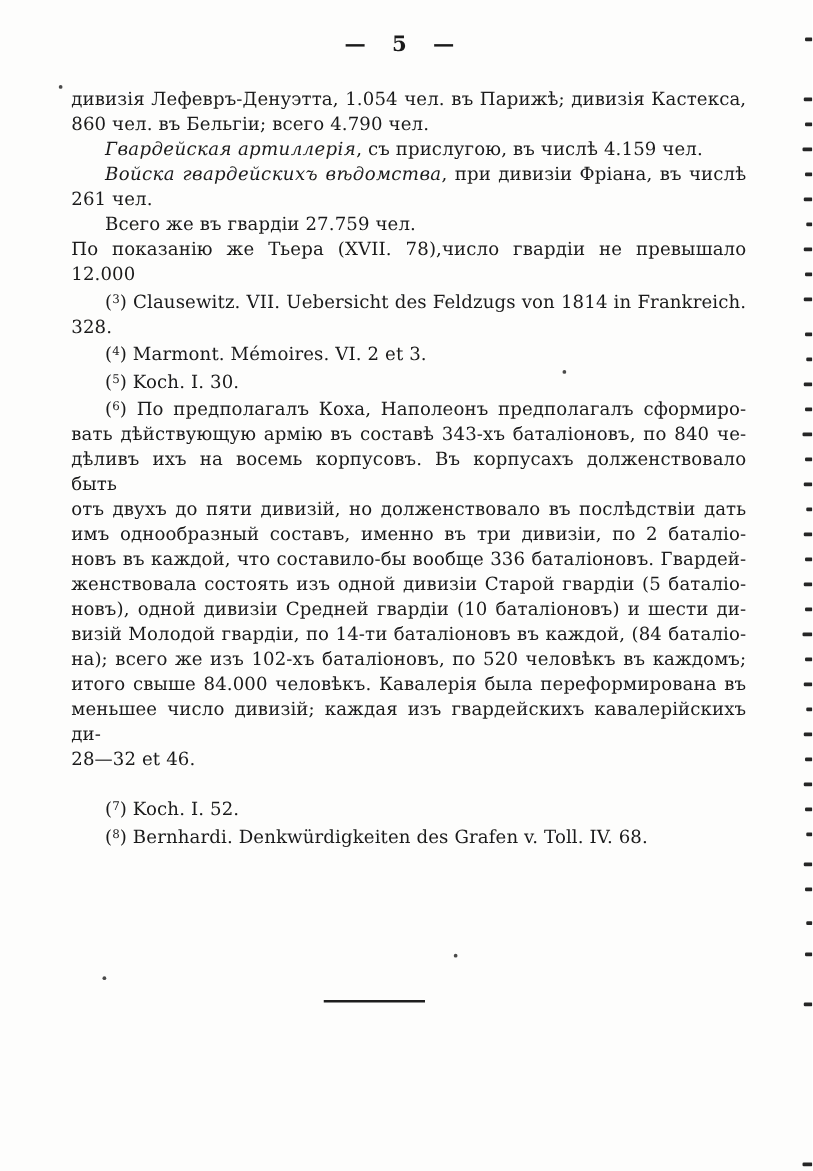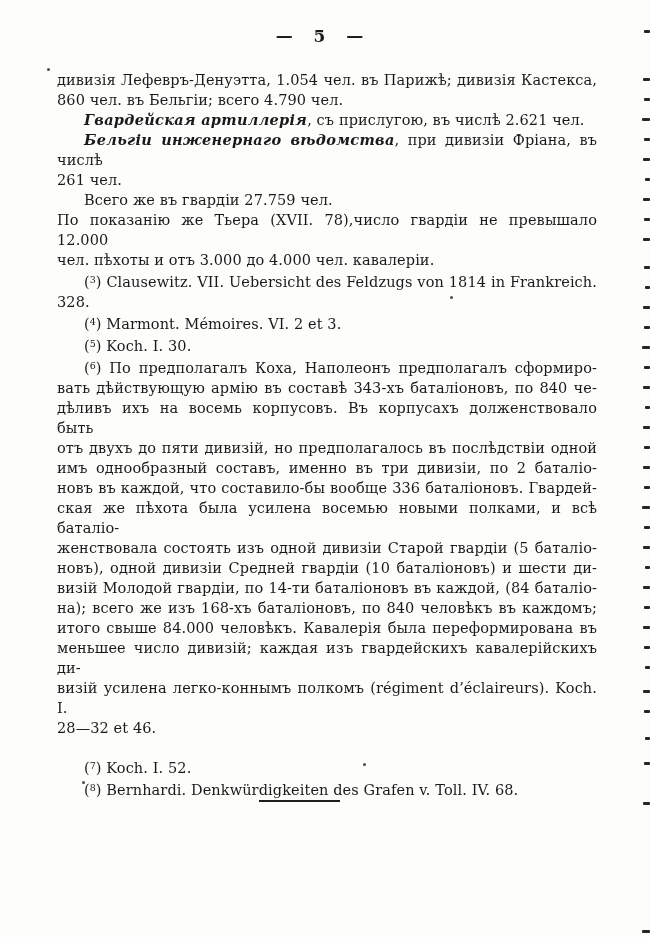--- a/index.html
+++ b/index.html
@@ -28,21 +28,21 @@
     left: 57px;
     top: 70px;
     width: 540px;
     font-size: 14.5px;
     line-height: 20px;
     letter-spacing: 0.1px;
   }
   .line { min-height: 20px; }
   .line.just { text-align: justify; text-align-last: justify; }
   .line.indent { text-indent: 27px; }
-  .it { font-style: italic; font-weight: bold; letter-spacing: 0.3px; }
+  .it { font-style: italic; font-weight: normal; letter-spacing: 0.3px; }
   .sup { font-size: 9.5px; vertical-align: 4px; letter-spacing: 0; }
   .rule {
     position: absolute;
     left: 259px;
     top: 800px;
     width: 81px;
     height: 2px;
     background: #1e1e1e;
   }
   .edge-mark {
@@ -61,44 +61,41 @@
   }
 </style>
 </head>
 <body>
 
 <div class="page">
   <div class="pagenum">— 5 —</div>
   <div class="textblock">
       <div class="line just"><span>дивизія Лефевръ-Денуэтта, 1.054 чел. въ Парижѣ; дивизія Кастекса,</span></div>
       <div class="line"><span>860 чел. въ Бельгіи; всего 4.790 чел.</span></div>
-      <div class="line indent"><span class="it">Гвардейская артиллерія</span><span>, съ прислугою, въ числѣ 2.621 чел.</span></div>
-      <div class="line indent just"><span class="it">Бельгіи инженернаго вѣдомства</span><span>, при дивизіи Фріана, въ числѣ</span></div>
+      <div class="line indent"><span class="it">Гвардейская артиллерія</span><span>, съ прислугою, въ числѣ 4.159 чел.</span></div>
+      <div class="line indent just"><span class="it">Войска гвардейскихъ вѣдомства</span><span>, при дивизіи Фріана, въ числѣ</span></div>
       <div class="line"><span>261 чел.</span></div>
       <div class="line indent"><span>Всего же въ гвардіи 27.759 чел.</span></div>
       <div class="line just"><span>По показанію же Тьера (XVII. 78),число гвардіи не превышало 12.000</span></div>
-      <div class="line"><span>чел. пѣхоты и отъ 3.000 до 4.000 чел. кавалеріи.</span></div>
       <div class="line indent just" style=""><span>(</span><span class="sup">3</span><span>) Clausewitz. VII. Uebersicht des Feldzugs von 1814 in Frankreich.</span></div>
       <div class="line"><span>328.</span></div>
       <div class="line indent"><span>(</span><span class="sup">4</span><span>) Marmont. Mémoires. VI. 2 et 3.</span></div>
       <div class="line indent"><span>(</span><span class="sup">5</span><span>) Koch. I. 30.</span></div>
       <div class="line indent just"><span>(</span><span class="sup">6</span><span>) По предполагалъ Коха, Наполеонъ предполагалъ сформиро-</span></div>
       <div class="line just"><span>вать дѣйствующую армію въ составѣ 343-хъ баталіоновъ, по 840 че-</span></div>
       <div class="line just"><span>дѣливъ ихъ на восемь корпусовъ. Въ корпусахъ долженствовало быть</span></div>
-      <div class="line just"><span>отъ двухъ до пяти дивизій, но предполагалось въ послѣдствіи одной</span></div>
+      <div class="line just"><span>отъ двухъ до пяти дивизій, но долженствовало въ послѣдствіи дать</span></div>
       <div class="line just"><span>имъ однообразный составъ, именно въ три дивизіи, по 2 баталіо-</span></div>
       <div class="line just"><span>новъ въ каждой, что составило-бы вообще 336 баталіоновъ. Гвардей-</span></div>
-      <div class="line just"><span>ская же пѣхота была усилена восемью новыми полками, и всѣ баталіо-</span></div>
       <div class="line just"><span>женствовала состоять изъ одной дивизіи Старой гвардіи (5 баталіо-</span></div>
       <div class="line just"><span>новъ), одной дивизіи Средней гвардіи (10 баталіоновъ) и шести ди-</span></div>
       <div class="line just"><span>визій Молодой гвардіи, по 14-ти баталіоновъ въ каждой, (84 баталіо-</span></div>
-      <div class="line just"><span>на); всего же изъ 168-хъ баталіоновъ, по 840 человѣкъ въ каждомъ;</span></div>
+      <div class="line just"><span>на); всего же изъ 102-хъ баталіоновъ, по 520 человѣкъ въ каждомъ;</span></div>
       <div class="line just"><span>итого свыше 84.000 человѣкъ. Кавалерія была переформирована въ</span></div>
       <div class="line just"><span>меньшее число дивизій; каждая изъ гвардейскихъ кавалерійскихъ ди-</span></div>
-      <div class="line just"><span>визій усилена легко-коннымъ полкомъ (régiment d’éclaireurs). Koch. I.</span></div>
       <div class="line"><span>28—32 et 46.</span></div>
       <div class="line indent" style="margin-top: 18px;"><span>(</span><span class="sup">7</span><span>) Koch. I. 52.</span></div>
       <div class="line indent"><span>(</span><span class="sup">8</span><span>) Bernhardi. Denkwürdigkeiten des Grafen v. Toll. IV. 68.</span></div>
     </div>
   <div class="rule"></div>
   <div id="artifacts">
       <div class="edge-mark" style="top: 30px; width: 6px;"></div>
       <div class="edge-mark" style="top: 78px; width: 7px;"></div>
       <div class="edge-mark" style="top: 98px; width: 6px;"></div>
       <div class="edge-mark" style="top: 118px; width: 8px;"></div>

